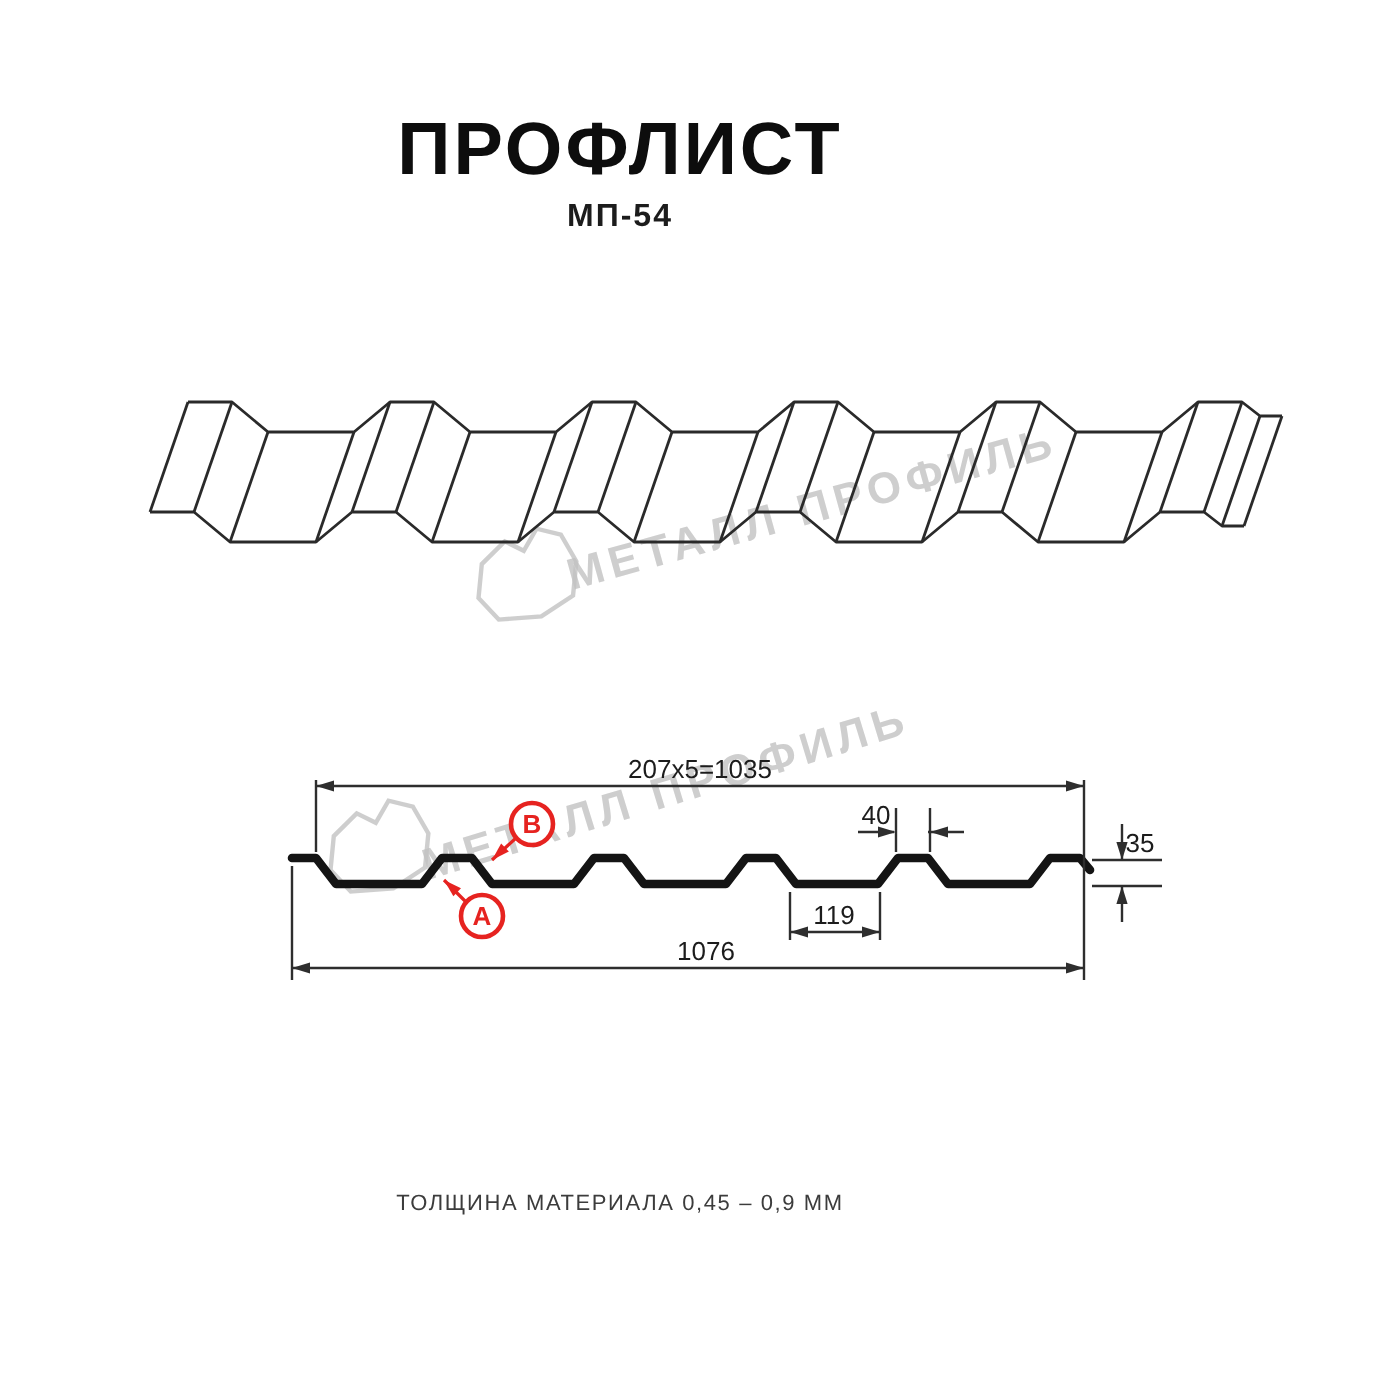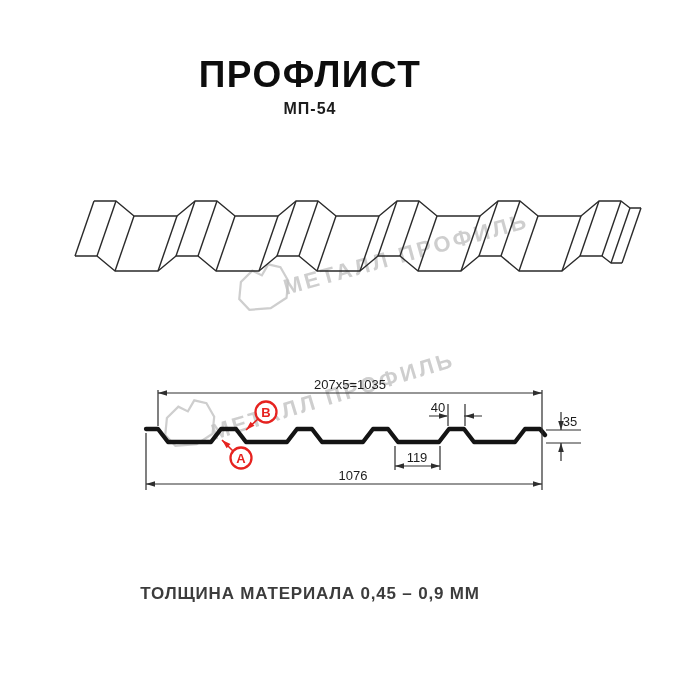--- a/index.html
+++ b/index.html
@@ -1,21 +1,21 @@
 <!DOCTYPE html>
 <html><head>
 <meta charset="utf-8">
 <style>
   html,body{margin:0;padding:0;background:#ffffff;}
   #stage{position:relative;width:700px;height:700px;background:#ffffff;overflow:hidden;
          font-family:"Liberation Sans","DejaVu Sans",sans-serif;}
   .abs{position:absolute;left:0;width:620px;text-align:center;}
   #title{top:54px;font-size:37px;font-weight:800;letter-spacing:1.5px;color:#0d0d0d;}
   #subtitle{top:100px;font-size:16px;font-weight:700;letter-spacing:1px;color:#1c1c1c;}
-  #footer-note{top:584px;font-size:17px;font-weight:700;letter-spacing:.8px;color:#3c3c3c;}
+  #footer-note{top:596px;font-size:11px;font-weight:400;letter-spacing:.8px;color:#3c3c3c;}
   svg{position:absolute;top:0;left:0;}
   svg text{font-family:"Liberation Sans","DejaVu Sans",sans-serif;}
   .dimtxt{font-size:13px;fill:#1c1c1c;}
   .wmtext{font-size:22px;font-weight:800;letter-spacing:3px;opacity:.8;}
   .sidelabel{font-size:13px;font-weight:700;}
 </style>
 </head>
 <body>
 
 <div id="stage">

